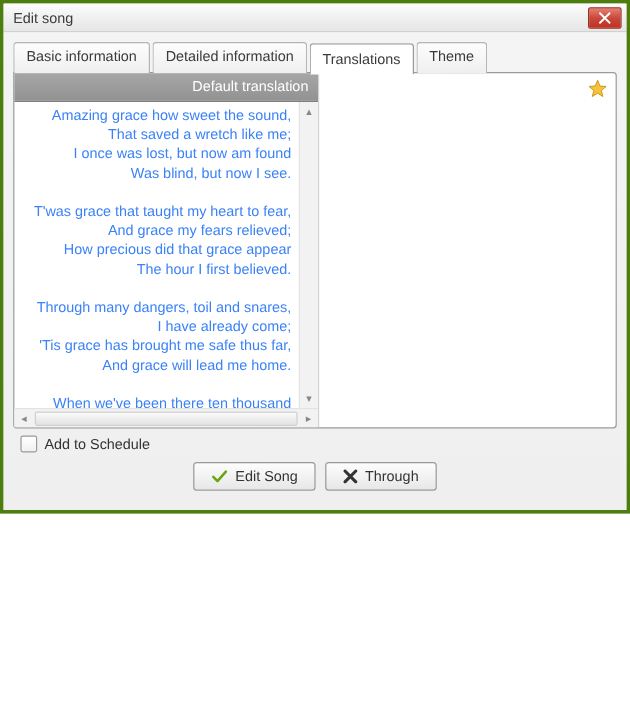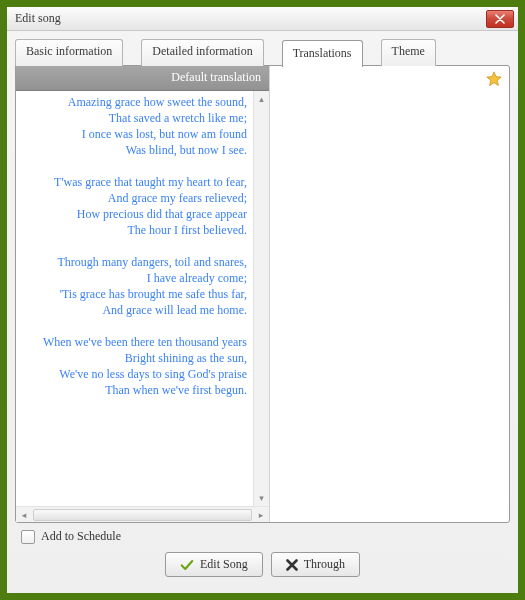--- a/index.html
+++ b/index.html
@@ -5,26 +5,25 @@
   * { box-sizing: border-box; }
   html, body {
     margin: 0; padding: 0;
     width: 525px; height: 600px;
     font-family: "Segoe UI", Tahoma, sans-serif;
     font-size: 12px;
     background: #fff;
     overflow: hidden;
   }
   .window {
-    width: 525px; height: 600px;
-    border: 7px solid #4d7c0f;
+    width: 525px; height: 428px;
+    border: 3px solid #4d7c0f;
     background: #fff;
     display: flex;
     flex-direction: column;
-    font-family: Liberation Serif, serif;
   }
   .titlebar {
     height: 24px;
     background: linear-gradient(to bottom, #fdfdfd 0%, #f1f1f1 45%, #e6e6e6 100%);
     border-bottom: 1px solid #c8c8c8;
     display: flex;
     align-items: center;
     padding: 0 0 0 8px;
     color: #3a3a3a;
   }
@@ -45,21 +44,21 @@
   .content {
     flex: 1;
     background: linear-gradient(to bottom, #f4f4f4, #efefef);
     padding: 8px;
     display: flex;
     flex-direction: column;
     min-height: 0;
   }
   .tab-strip {
     display: flex;
-    gap: 16px;
+    gap: 0;
     position: relative;
     z-index: 2;
   }
   .tab {
     border: 1px solid #b5b5b5;
     border-bottom: none;
     background: linear-gradient(to bottom, #fdfdfd, #efefef);
     padding: 4px 10px 5px 10px;
     border-radius: 3px 3px 0 0;
     margin-right: 2px;

